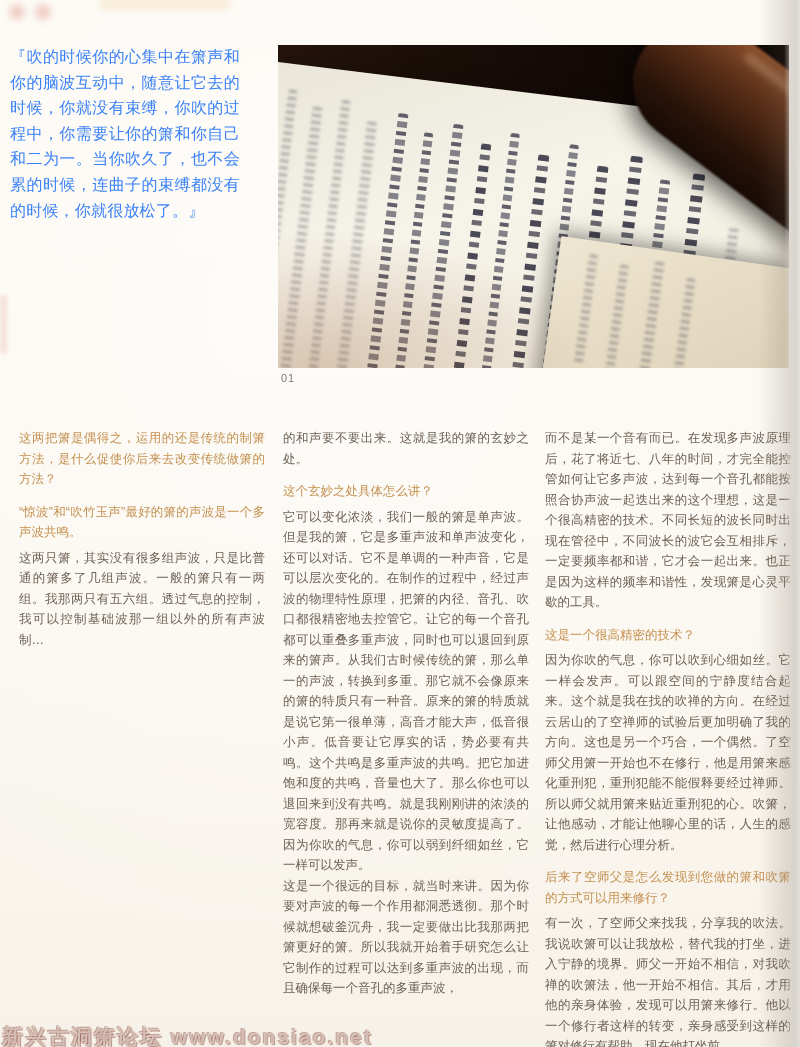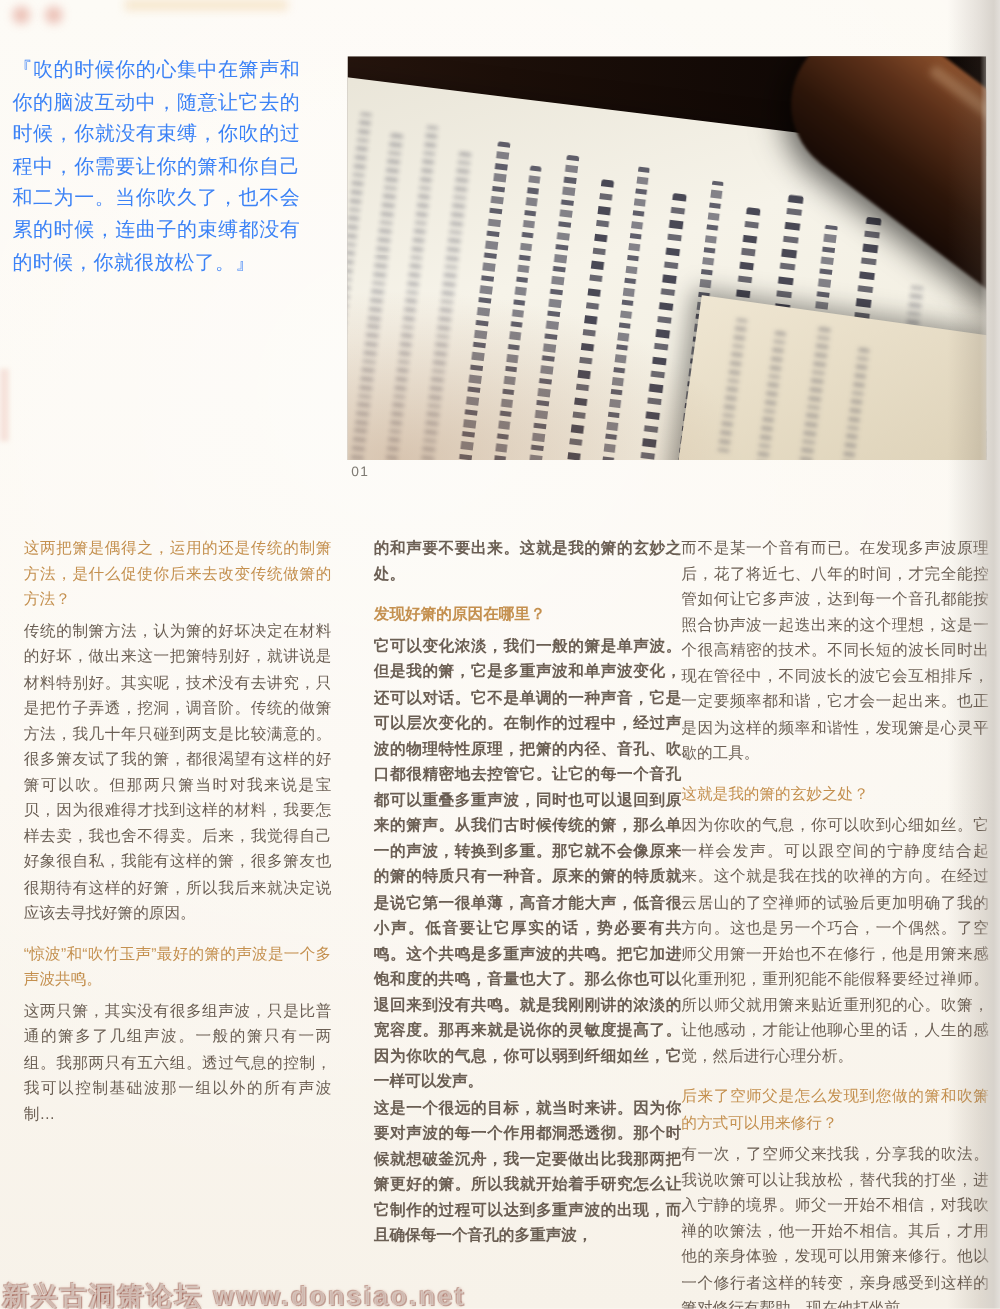--- a/index.html
+++ b/index.html
@@ -62,21 +62,21 @@
     background:
       radial-gradient(90% 70% at 8% 100%, rgba(150,95,55,.30), rgba(0,0,0,0) 60%),
       radial-gradient(140% 120% at 50% 50%, rgba(0,0,0,0) 62%, rgba(0,0,0,.28) 100%);}
 
   .caption{position:absolute;left:281px;top:372px;font-size:11px;color:#7e7a73;letter-spacing:1px;}
 
   
   .col{position:absolute;top:428px;width:246px;bottom:0;overflow:hidden;
     font-size:12.5px;line-height:20.5px;text-align:justify;color:#6b5f54;}
   .col-1{left:19px;}
-  .col-2{left:299px;font-weight:bold;}
+  .col-2{left:283px;}
   .col-3{left:545px;}
   .qa-q{color:#c4904f;margin:12px 0 5px;}
   .col > .qa-q:first-child{margin-top:0;}
   .qa-a,.cont{margin:0;}
 
   
   .watermark{position:absolute;left:2px;top:1023px;width:470px;z-index:5;
     font-size:21px;font-weight:bold;letter-spacing:2px;white-space:nowrap;
     color:rgba(228,225,218,.68);
     text-shadow:0 0 2px rgba(150,55,40,.55), 1px 1px 0 rgba(110,40,28,.35), -1px -1px 0 rgba(110,40,28,.3);
@@ -126,35 +126,34 @@
       <div class="hw hw-c" style="left:130px;top:24px;width:9px;height:100px"></div>
     </div>
 
     <div class="vignette"></div>
   </figure>
 
   <div class="caption">01</div>
 
   <div class="col col-1">
     <p class="qa-q">这两把箫是偶得之，运用的还是传统的制箫方法，是什么促使你后来去改变传统做箫的方法？</p>
-    <p class="qa-a">传统的制箫方法，认为箫的好坏决定在材料的好坏，做出来这一把箫特别好，就讲说是材料特别好。其实呢，技术没有去讲究，只是把竹子弄透，挖洞，调音阶。传统的做箫方法，我几十年只碰到两支是比较满意的。很多箫友试了我的箫，都很渴望有这样的好箫可以吹。但那两只箫当时对我来说是宝贝，因为很难得才找到这样的材料，我要怎样去卖，我也舍不得卖。后来，我觉得自己好象很自私，我能有这样的箫，很多箫友也很期待有这样的好箫，所以我后来就决定说应该去寻找好箫的原因。</p>
     <p class="qa-q">“惊波”和“吹竹玉声”最好的箫的声波是一个多声波共鸣。</p>
     <p class="qa-a">这两只箫，其实没有很多组声波，只是比普通的箫多了几组声波。一般的箫只有一两组。我那两只有五六组。透过气息的控制，我可以控制基础波那一组以外的所有声波制…</p>
   </div>
 
   <div class="col col-2">
     <p class="cont">的和声要不要出来。这就是我的箫的玄妙之处。</p>
-    <p class="qa-q">发现好箫的原因在哪里？</p>
+    <p class="qa-q">这个玄妙之处具体怎么讲？</p>
     <p class="qa-a">它可以变化浓淡，我们一般的箫是单声波。但是我的箫，它是多重声波和单声波变化，还可以对话。它不是单调的一种声音，它是可以层次变化的。在制作的过程中，经过声波的物理特性原理，把箫的内径、音孔、吹口都很精密地去控管它。让它的每一个音孔都可以重叠多重声波，同时也可以退回到原来的箫声。从我们古时候传统的箫，那么单一的声波，转换到多重。那它就不会像原来的箫的特质只有一种音。原来的箫的特质就是说它第一很单薄，高音才能大声，低音很小声。低音要让它厚实的话，势必要有共鸣。这个共鸣是多重声波的共鸣。把它加进饱和度的共鸣，音量也大了。那么你也可以退回来到没有共鸣。就是我刚刚讲的浓淡的宽容度。那再来就是说你的灵敏度提高了。因为你吹的气息，你可以弱到纤细如丝，它一样可以发声。</p>
     <p class="qa-a">这是一个很远的目标，就当时来讲。因为你要对声波的每一个作用都洞悉透彻。那个时候就想破釜沉舟，我一定要做出比我那两把箫更好的箫。所以我就开始着手研究怎么让它制作的过程可以达到多重声波的出现，而且确保每一个音孔的多重声波，</p>
   </div>
 
   <div class="col col-3">
     <p class="cont">而不是某一个音有而已。在发现多声波原理后，花了将近七、八年的时间，才完全能控管如何让它多声波，达到每一个音孔都能按照合协声波一起迭出来的这个理想，这是一个很高精密的技术。不同长短的波长同时出现在管径中，不同波长的波它会互相排斥，一定要频率都和谐，它才会一起出来。也正是因为这样的频率和谐性，发现箫是心灵平歇的工具。</p>
-    <p class="qa-q">这就是我的箫的玄妙之处？</p>
+    <p class="qa-q">这是一个很高精密的技术？</p>
     <p class="qa-a">因为你吹的气息，你可以吹到心细如丝。它一样会发声。可以跟空间的宁静度结合起来。这个就是我在找的吹禅的方向。在经过云居山的了空禅师的试验后更加明确了我的方向。这也是另一个巧合，一个偶然。了空师父用箫一开始也不在修行，他是用箫来感化重刑犯，重刑犯能不能假释要经过禅师。所以师父就用箫来贴近重刑犯的心。吹箫，让他感动，才能让他聊心里的话，人生的感觉，然后进行心理分析。</p>
     <p class="qa-q">后来了空师父是怎么发现到您做的箫和吹箫的方式可以用来修行？</p>
     <p class="qa-a">有一次，了空师父来找我，分享我的吹法。我说吹箫可以让我放松，替代我的打坐，进入宁静的境界。师父一开始不相信，对我吹禅的吹箫法，他一开始不相信。其后，才用他的亲身体验，发现可以用箫来修行。他以一个修行者这样的转变，亲身感受到这样的箫对修行有帮助。现在他打坐前，</p>
   </div>
 
   <div class="watermark">新兴古洞箫论坛 www.donsiao.net</div>
   <div class="edge-right"></div>
 
 </div>
 

